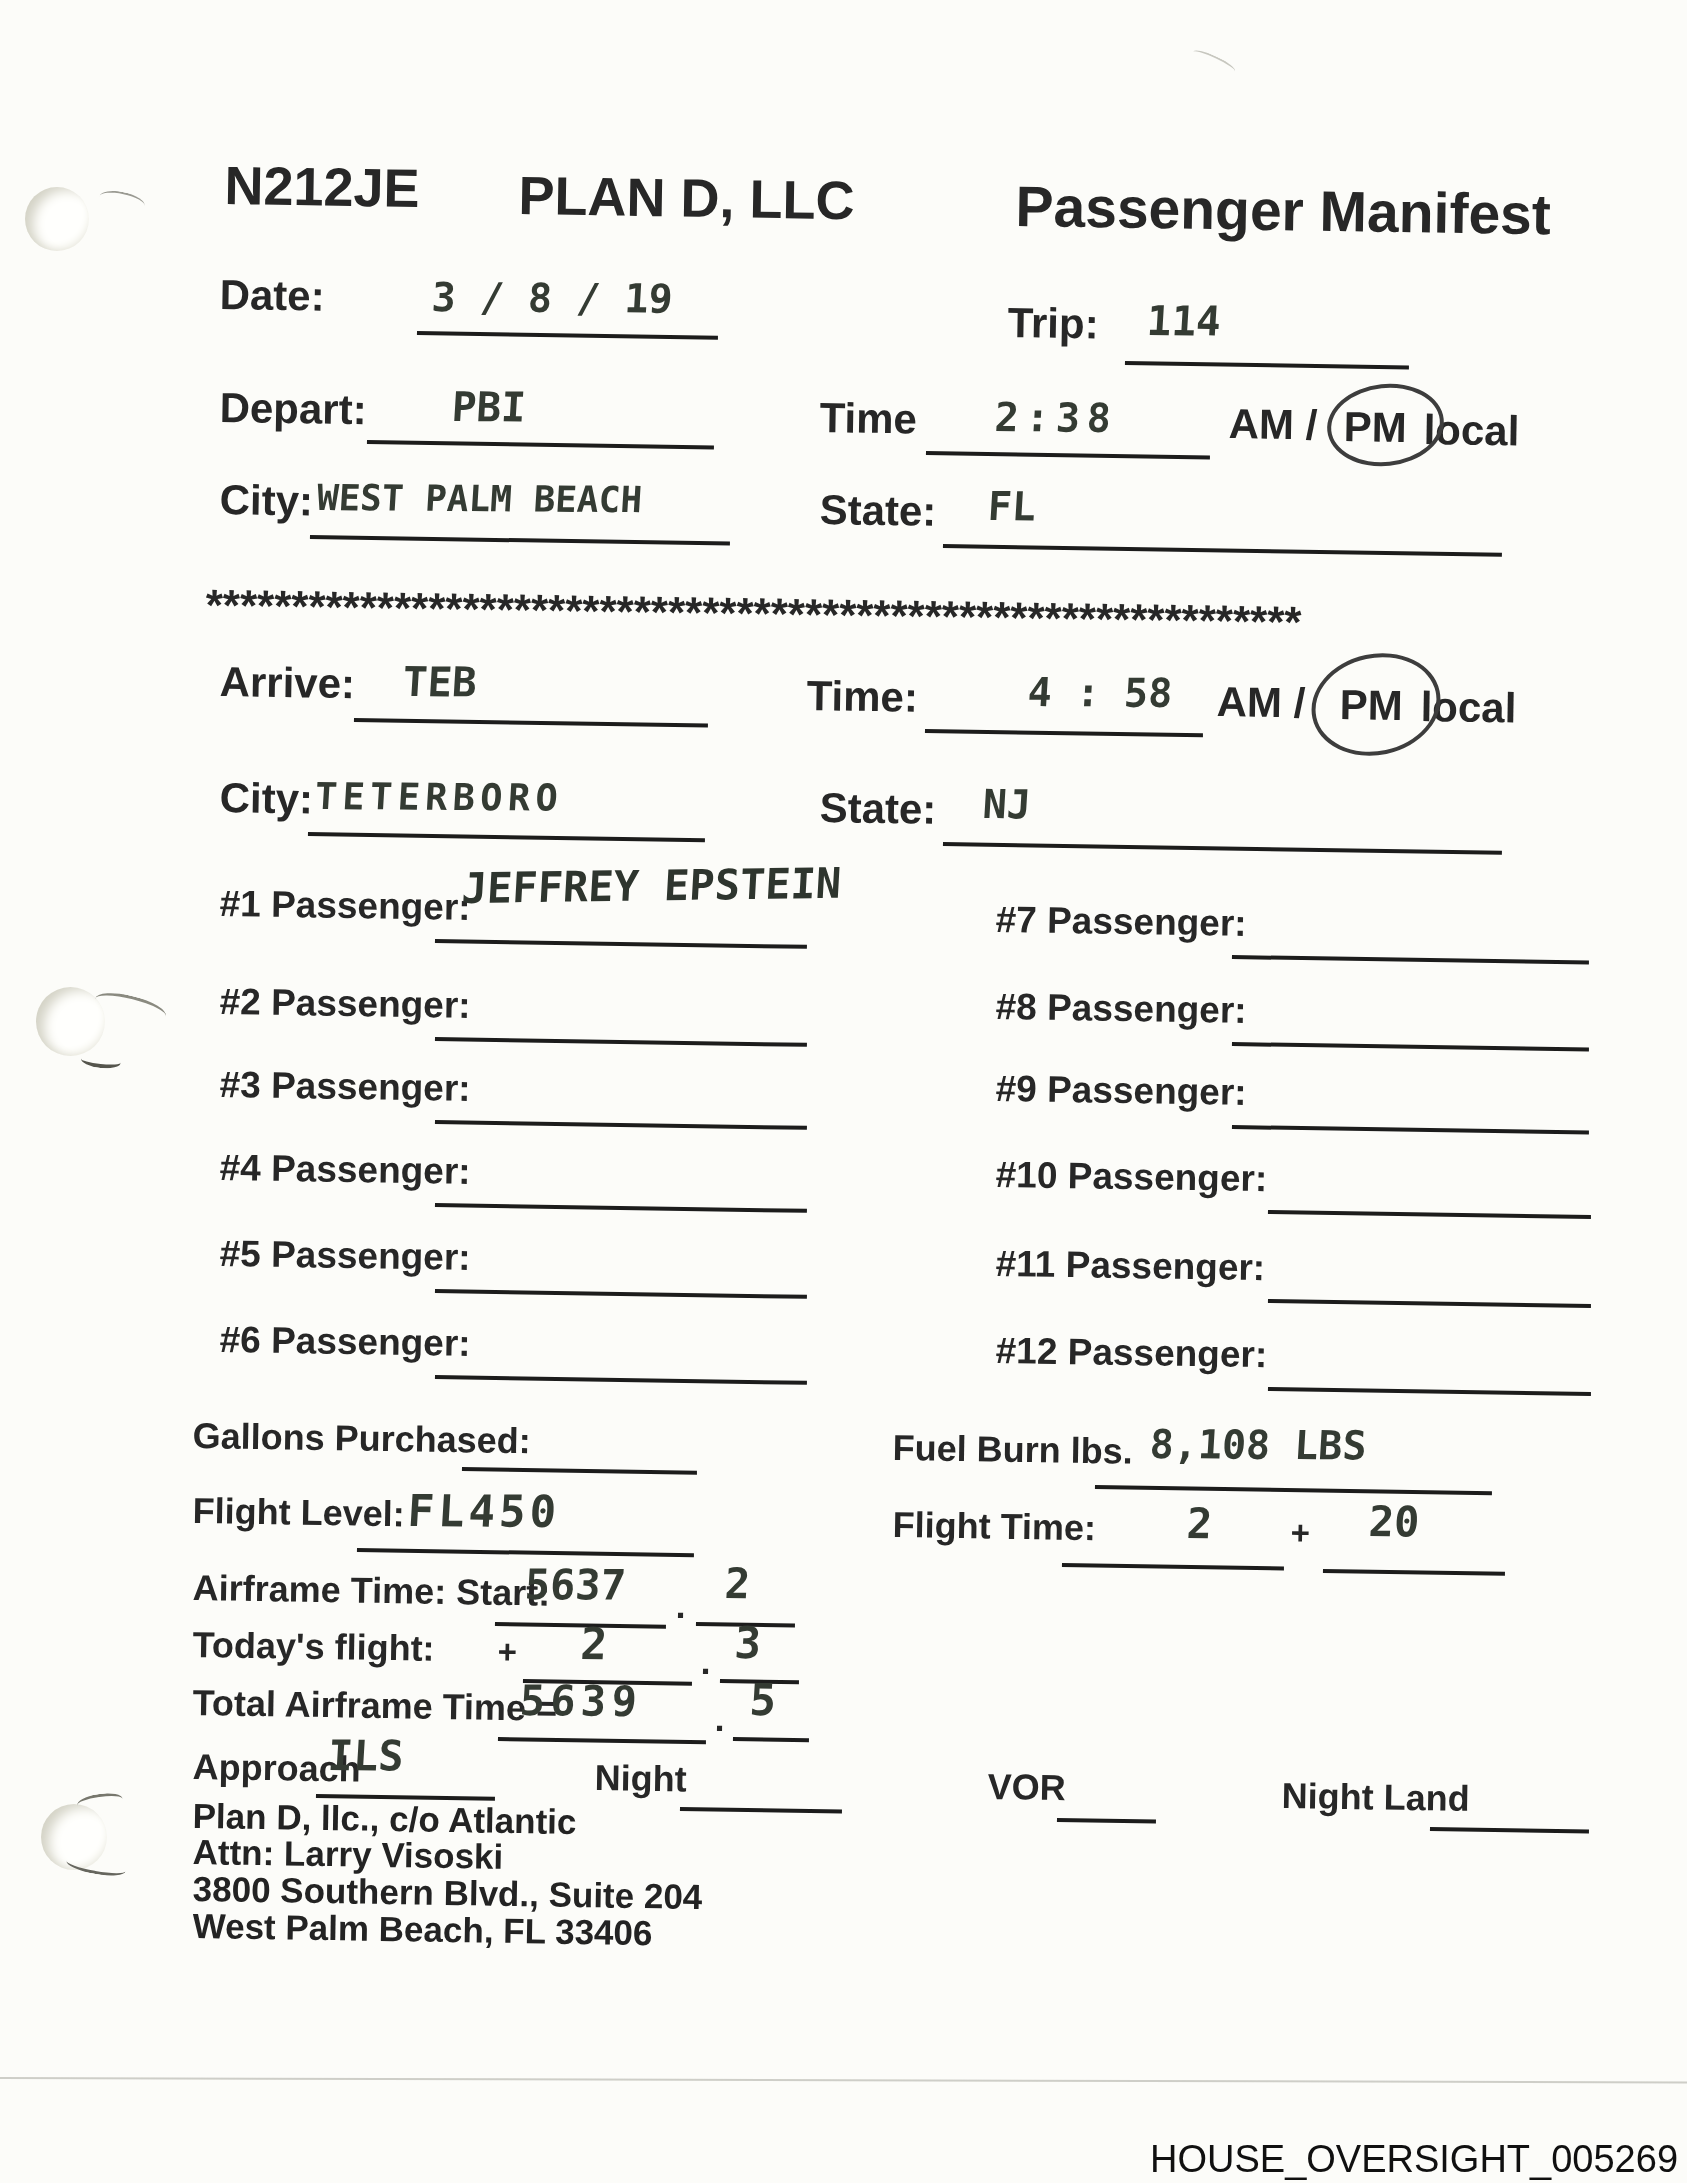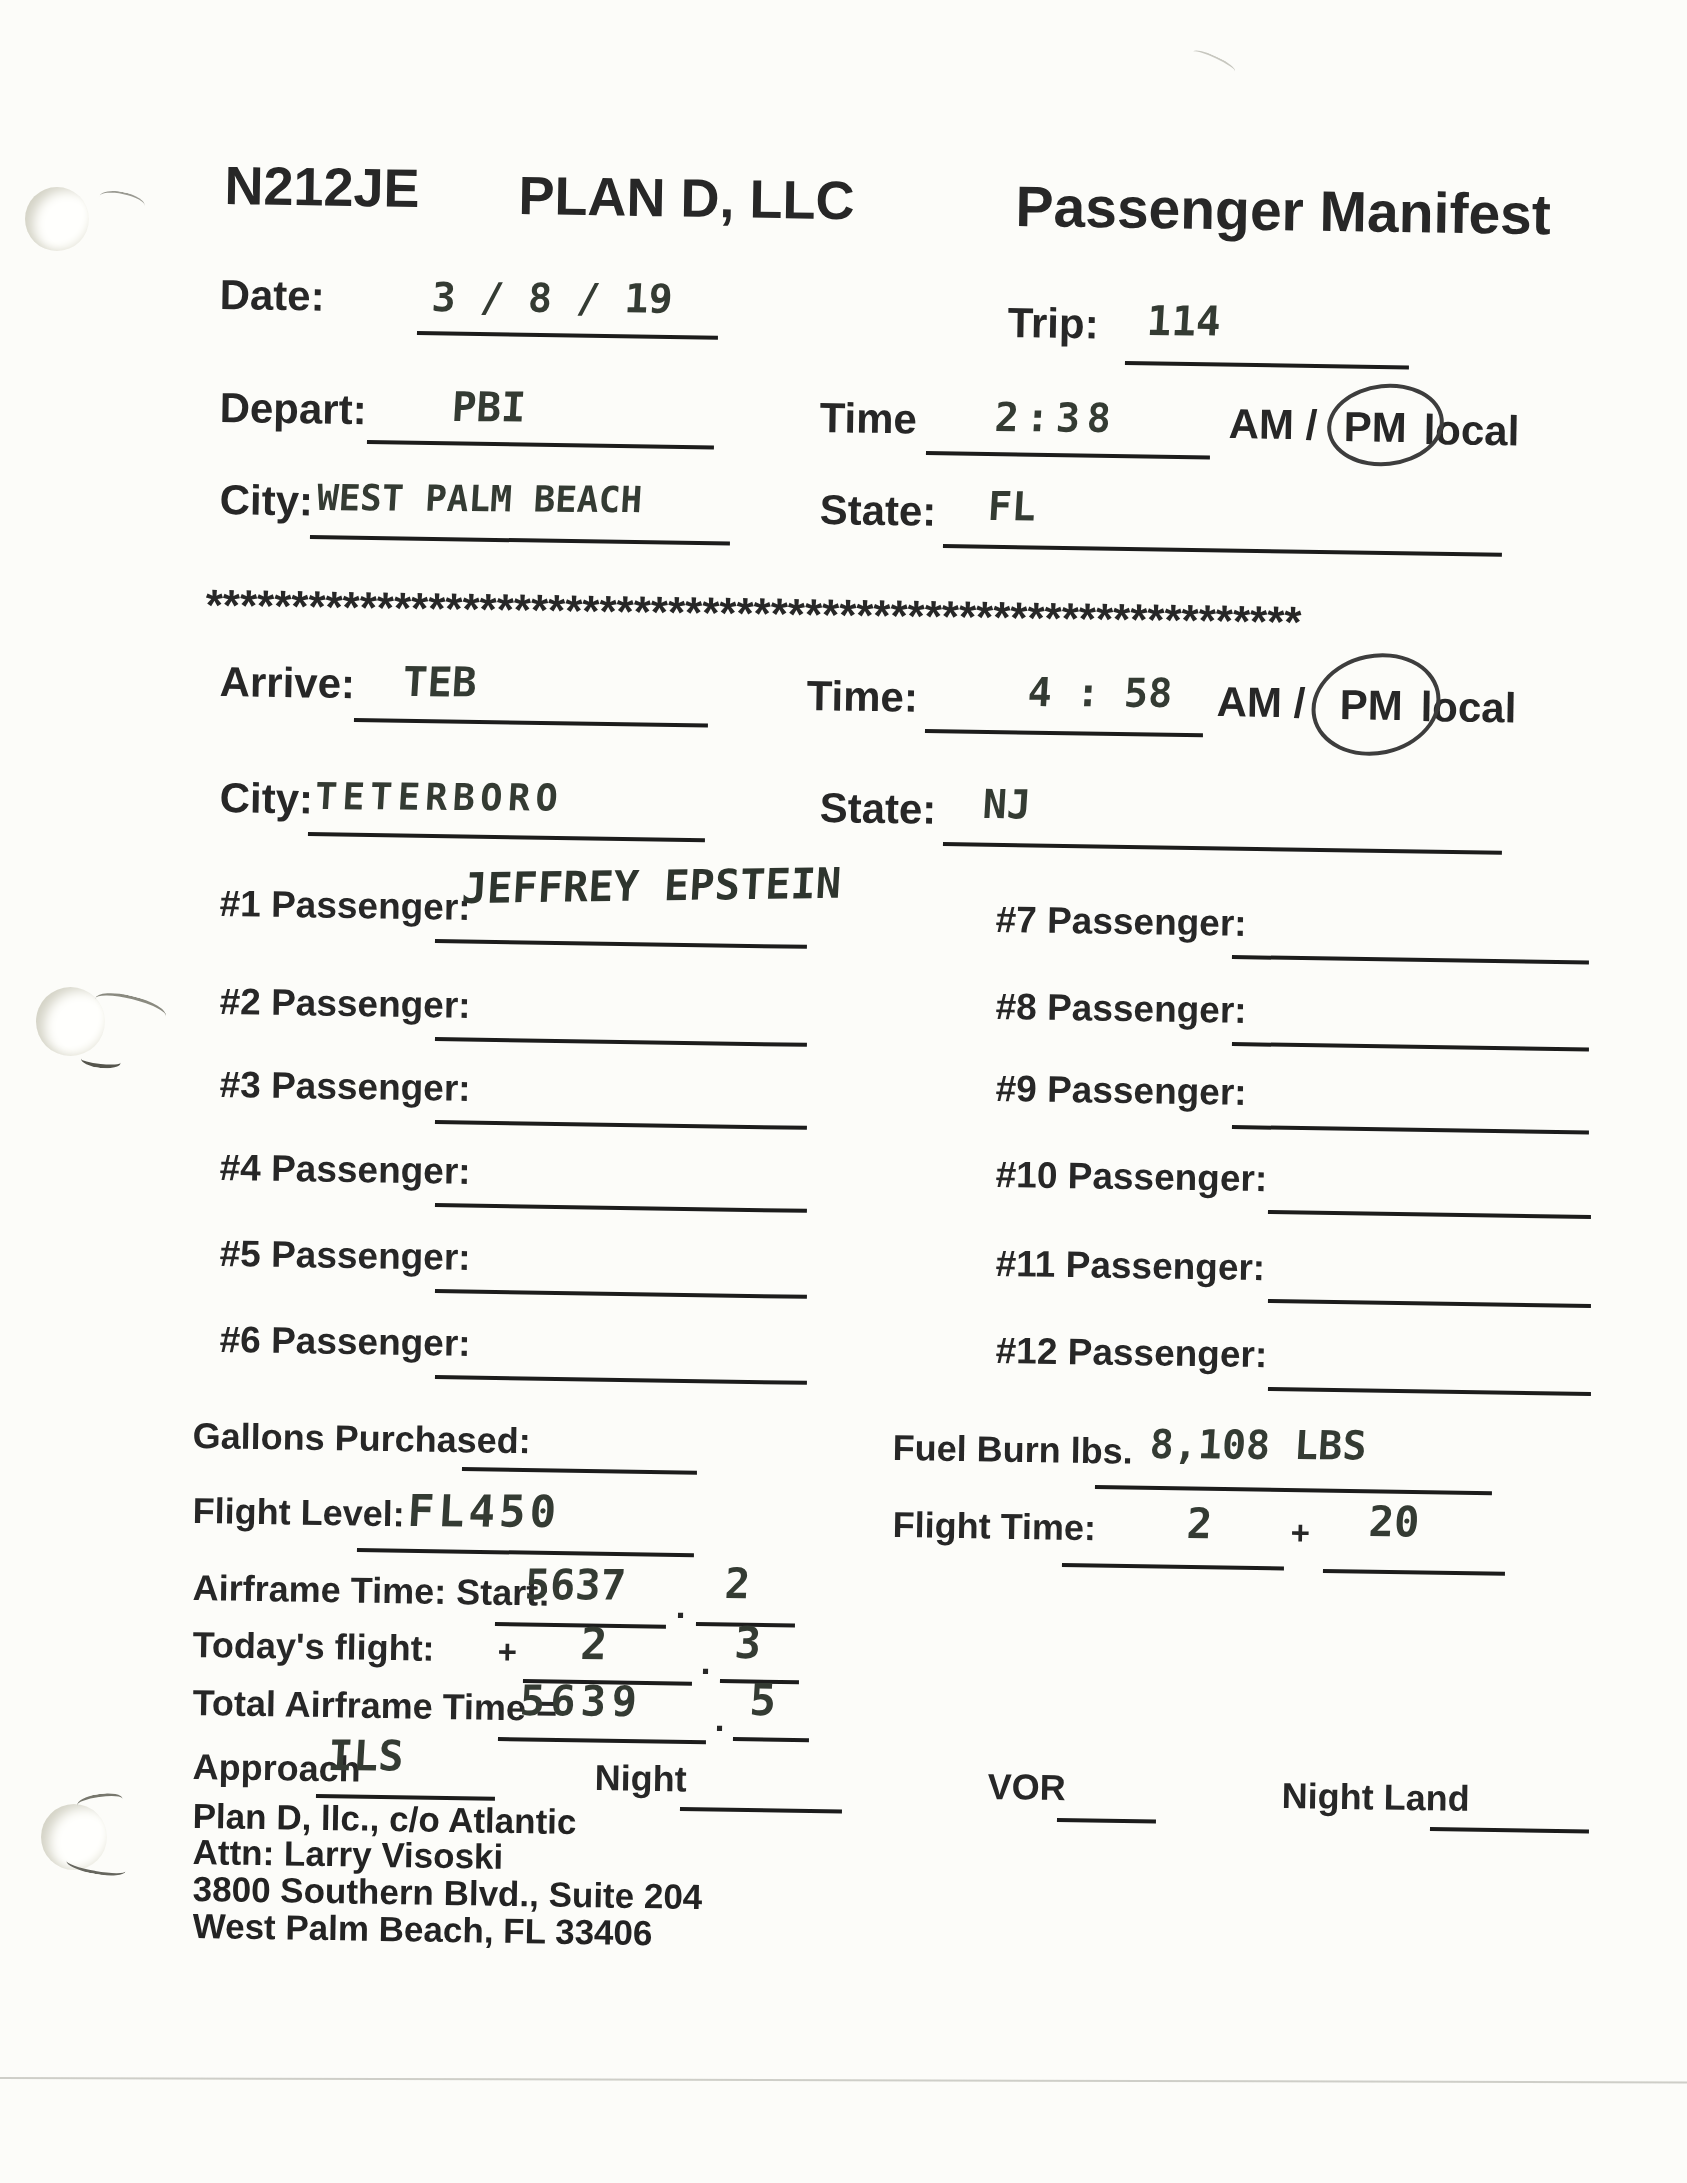--- a/index.html
+++ b/index.html
@@ -179,15 +179,16 @@
   <div class="lbl" style="left:1282px; top:1777px; font-size:36px;">Night Land</div>
   <div class="ul" style="left:1430px; top:1827px; width:159px;"></div>
 
   <div class="lbl" style="left:193px; top:1798px; font-size:35px; font-weight:700; color:#232323;">Plan D, llc., c/o Atlantic</div>
   <div class="lbl" style="left:193px; top:1834px; font-size:35px; font-weight:700; color:#232323;">Attn: Larry Visoski</div>
   <div class="lbl" style="left:193px; top:1871px; font-size:35px; font-weight:700; color:#232323;">3800 Southern Blvd., Suite 204</div>
   <div class="lbl" style="left:193px; top:1908px; font-size:35px; font-weight:700; color:#232323;">West Palm Beach, FL 33406</div>
 
   <div class="scanline" style="left:0px; top:2077px; width:1687px;"></div>
 
+  <div class="docid" style="left:1150px; top:2138px; font-size:38px;">HOUSE_OVERSIGHT_005269</div>
 
 </div>
 
 
 </body></html>

